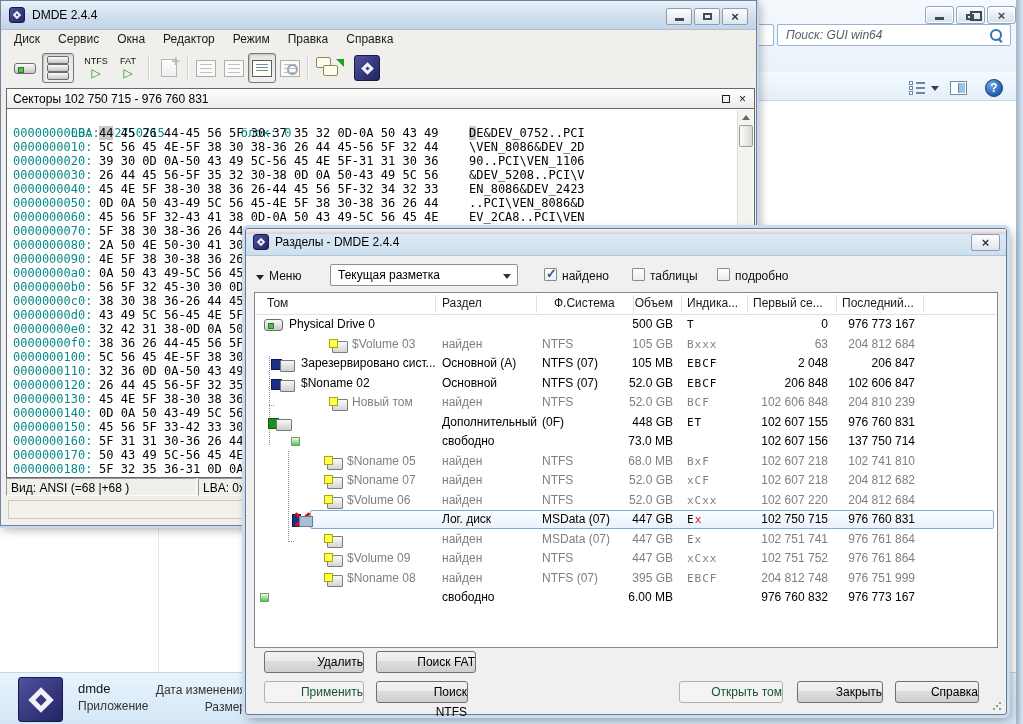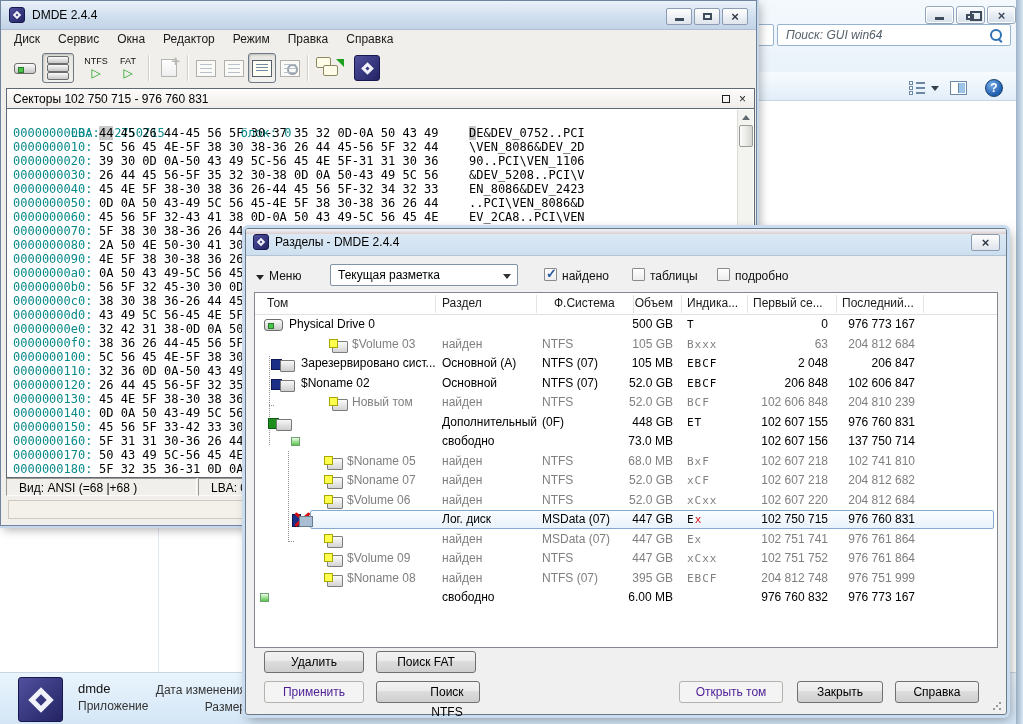--- a/index.html
+++ b/index.html
@@ -110,21 +110,21 @@
   .hs { color:#000; }
   .cursor-hl { background:#c9c9c9; }
   #vsb { position:absolute; right:1px; top:21px; width:16px; bottom:1px; background:#f3f3f0; border-left:1px solid #dcdcd8; }
   .sb-arrow { position:absolute; left:2px; width:12px; height:12px; display:flex; align-items:center; justify-content:center; }
   .tri-up { width:0; height:0; border-left:4px solid transparent; border-right:4px solid transparent; border-bottom:5px solid #5f6a72; }
   .tri-dn { width:0; height:0; border-left:4px solid transparent; border-right:4px solid transparent; border-top:5px solid #5f6a72; }
   #sb-thumb { position:absolute; left:1px; top:15px; width:14px; height:22px; border:1px solid #9a9a96;
               background:linear-gradient(90deg,#fdfdfd,#d6d6d2); border-radius:2px; }
   
   .statbox { position:absolute; top:477px; height:18px; background:#f0efec; border:1px solid;
-             border-color:#9b988f #fdfcfa #fdfcfa #9b988f; padding:2px 12px; color:#000; overflow:hidden; white-space:nowrap; }
+             border-color:#9b988f #fdfcfa #fdfcfa #9b988f; padding:2px 4px; color:#000; overflow:hidden; white-space:nowrap; }
   #strip { position:absolute; left:7px; top:499px; width:742px; height:19px; background:#f4f0ea;
            border:1px solid #cfc8bd; }
 
   
   #dialog { position:absolute; left:245px; top:228px; width:762px; height:487px; background:#f0f0f0;
             border:1px solid #6b7a88; border-radius:3px;
             box-shadow:0 0 0 3px #cadcf0, 3px 4px 12px rgba(0,0,0,.38); }
   #dlg-title { position:absolute; left:0; top:0; right:0; height:27px; border-radius:2px 2px 0 0;
                background:linear-gradient(#eff6fc,#dcc 20%,#dce9f5 20%,#cddfef); border-bottom:1px solid #b3c4d5;
                display:flex; align-items:center; }
@@ -174,23 +174,23 @@
   .ic-free-space { width:9px; height:9px; top:5px; border:1px solid #6fa06f; background:linear-gradient(#eefbea,#57c74a); }
   .ic-partition-deleted { width:24px; height:16px; position:relative; top:1px; }
   .ic-partition-deleted::before { content:""; position:absolute; left:0; top:3px; width:7px; height:11px; background:#1c2f86; border:1px solid #0e1a55; }
   .ic-partition-deleted::after { content:""; position:absolute; left:7px; top:5px; width:12px; height:9px; border:1px solid #6a7d90; background:#a9bed2; }
   .ic-partition-deleted b { position:absolute; left:1px; top:7px; width:19px; height:3px; background:#d40d0d; border-radius:1px; }
   .ic-partition-deleted b.x1 { transform:rotate(42deg); }
   .ic-partition-deleted b.x2 { transform:rotate(-42deg); }
   .vline { position:absolute; width:1px; border-left:1px dotted #8f8f8f; z-index:0; }
   .hline { position:absolute; height:1px; border-top:1px dotted #8f8f8f; z-index:0; }
 
-  .btn { position:absolute; height:22px; border:1px solid #707070; border-radius:3px; text-align:center; line-height:20px;
+  .btn { position:absolute; height:22px; border:1px solid #707070; border-radius:3px; text-align:right; line-height:20px;
          background:linear-gradient(#f2f2f2,#ebebeb 45%,#dddddd 46%,#cfcfcf); color:#000; }
-  .btn.disabled { border-color:#b5b2ad; background:#f4f4f4; color:#4c1d95; }
+  .btn.disabled { border-color:#b5b2ad; background:#f4f4f4; color:#14532d; }
   #grip { position:absolute; right:4px; bottom:3px; width:10px; height:10px;
           background:radial-gradient(circle 1px at 8px 2px,#9a9a9a 99%,transparent) ,
                      radial-gradient(circle 1px at 8px 8px,#9a9a9a 99%,transparent),
                      radial-gradient(circle 1px at 2px 8px,#9a9a9a 99%,transparent),
                      radial-gradient(circle 1px at 5px 5px,#9a9a9a 99%,transparent); }
 </style>
 </head>
 <body>
 
 <div id="explorer">
@@ -409,19 +409,19 @@
           <span class="cell ci"><span class="ib"></span><span class="rx"></span></span>
           <span class="cell c1">976 760 832</span>
           <span class="cell c2">976 773 167</span>
         </div>
       </div>
   </div>
   <div id="dlg-buttons">
       <div class="btn" style="left: 18px; top: 422px; width: 100px;">Удалить</div>
       <div class="btn" style="left: 130px; top: 422px; width: 100px;">Поиск FAT</div>
       <div class="btn disabled" style="left: 18px; top: 452px; width: 100px;">Применить</div>
-      <div class="btn" style="left: 130px; top: 452px; width: 104px; padding-left: 38px;">Поиск NTFS</div>
+      <div class="btn" style="left: 130px; top: 452px; width: 92px; padding-left: 38px;">Поиск NTFS</div>
       <div class="btn disabled" style="left: 433px; top: 452px; width: 104px;">Открыть том</div>
       <div class="btn" style="left: 551px; top: 452px; width: 86px;">Закрыть</div>
       <div class="btn" style="left: 649px; top: 452px; width: 84px;">Справка</div>
     </div>
   <div id="grip"></div>
 </div>
 
 </body></html>

